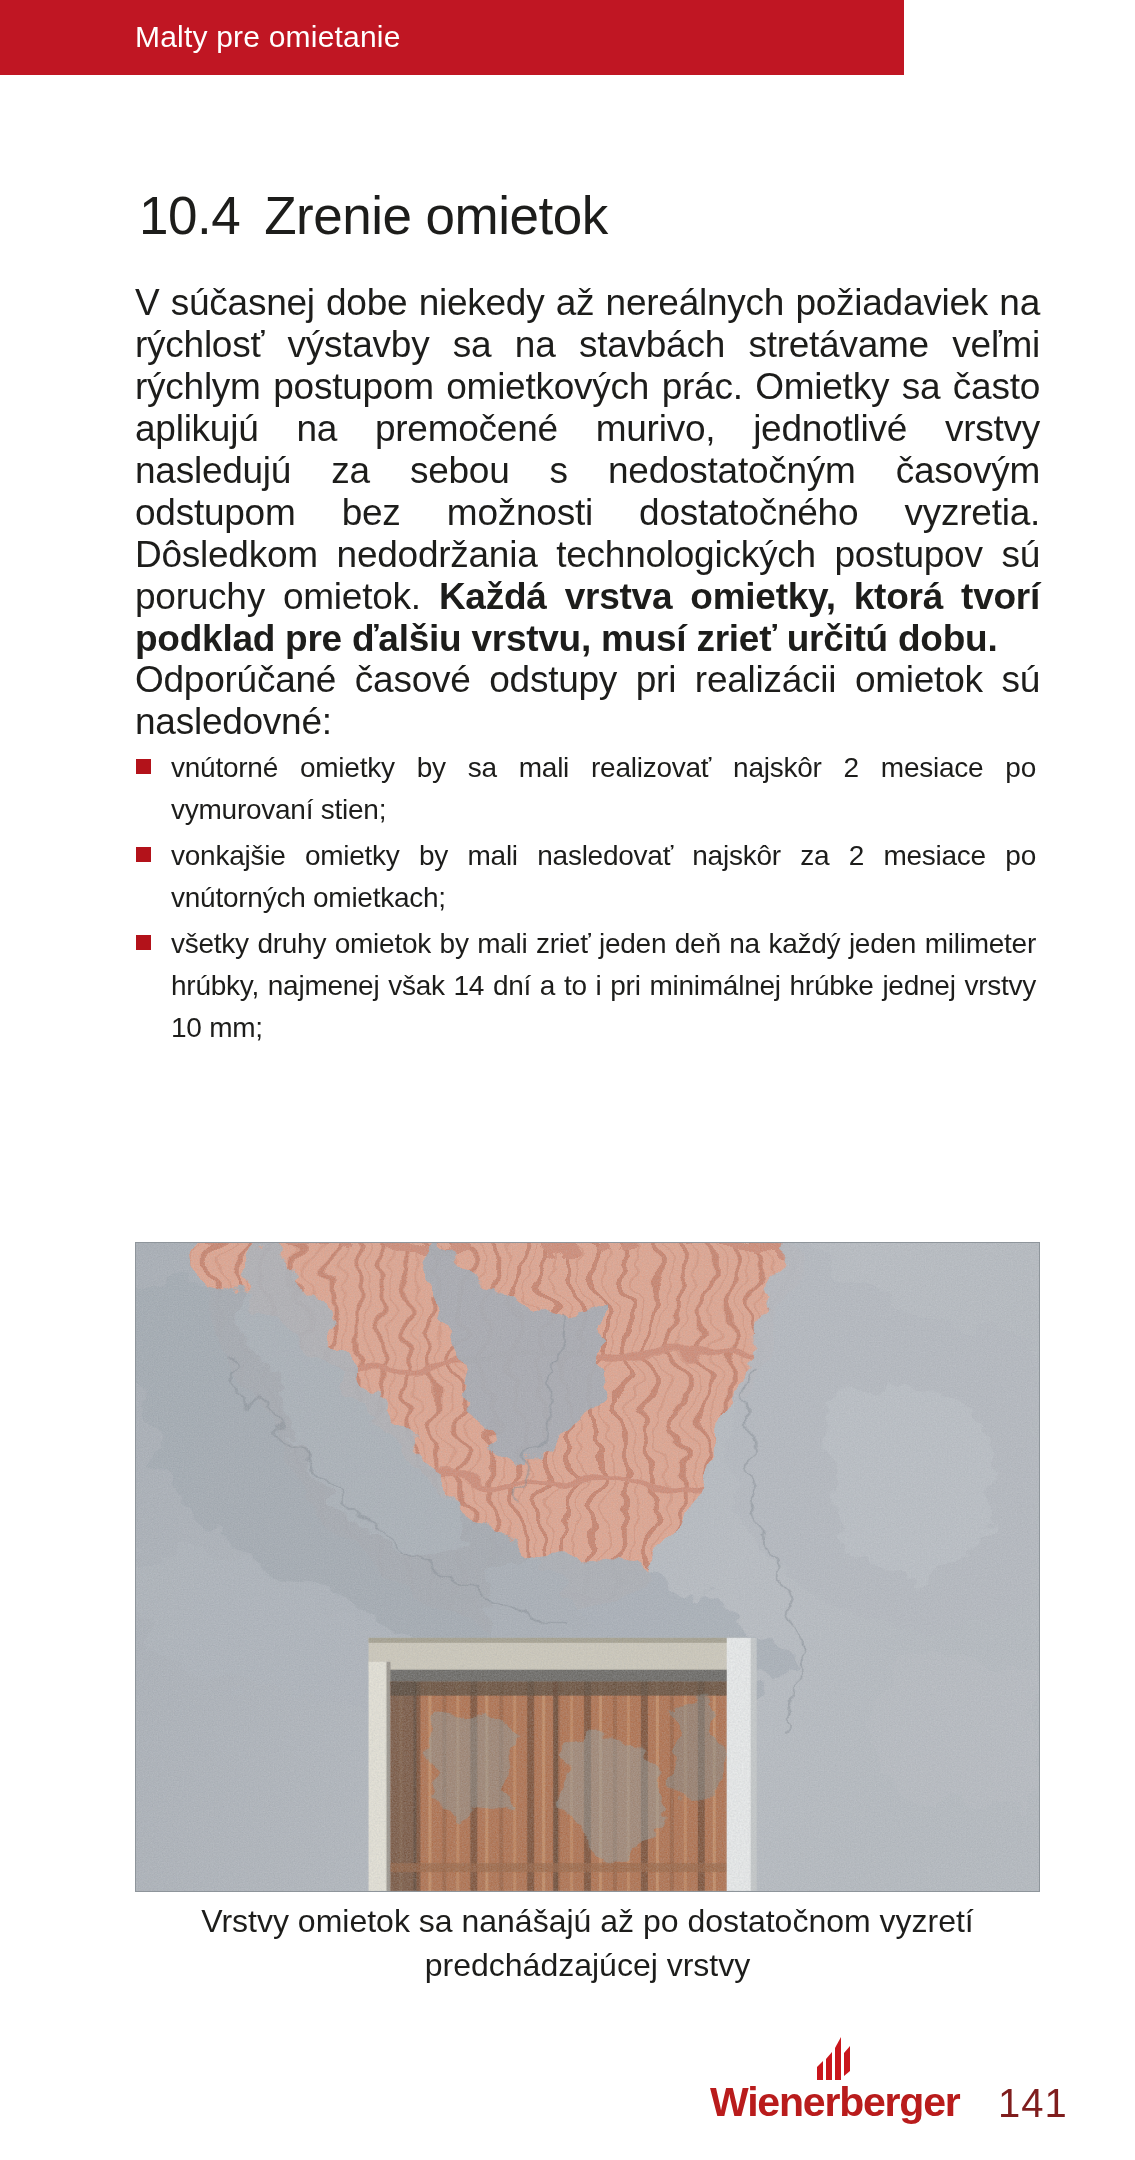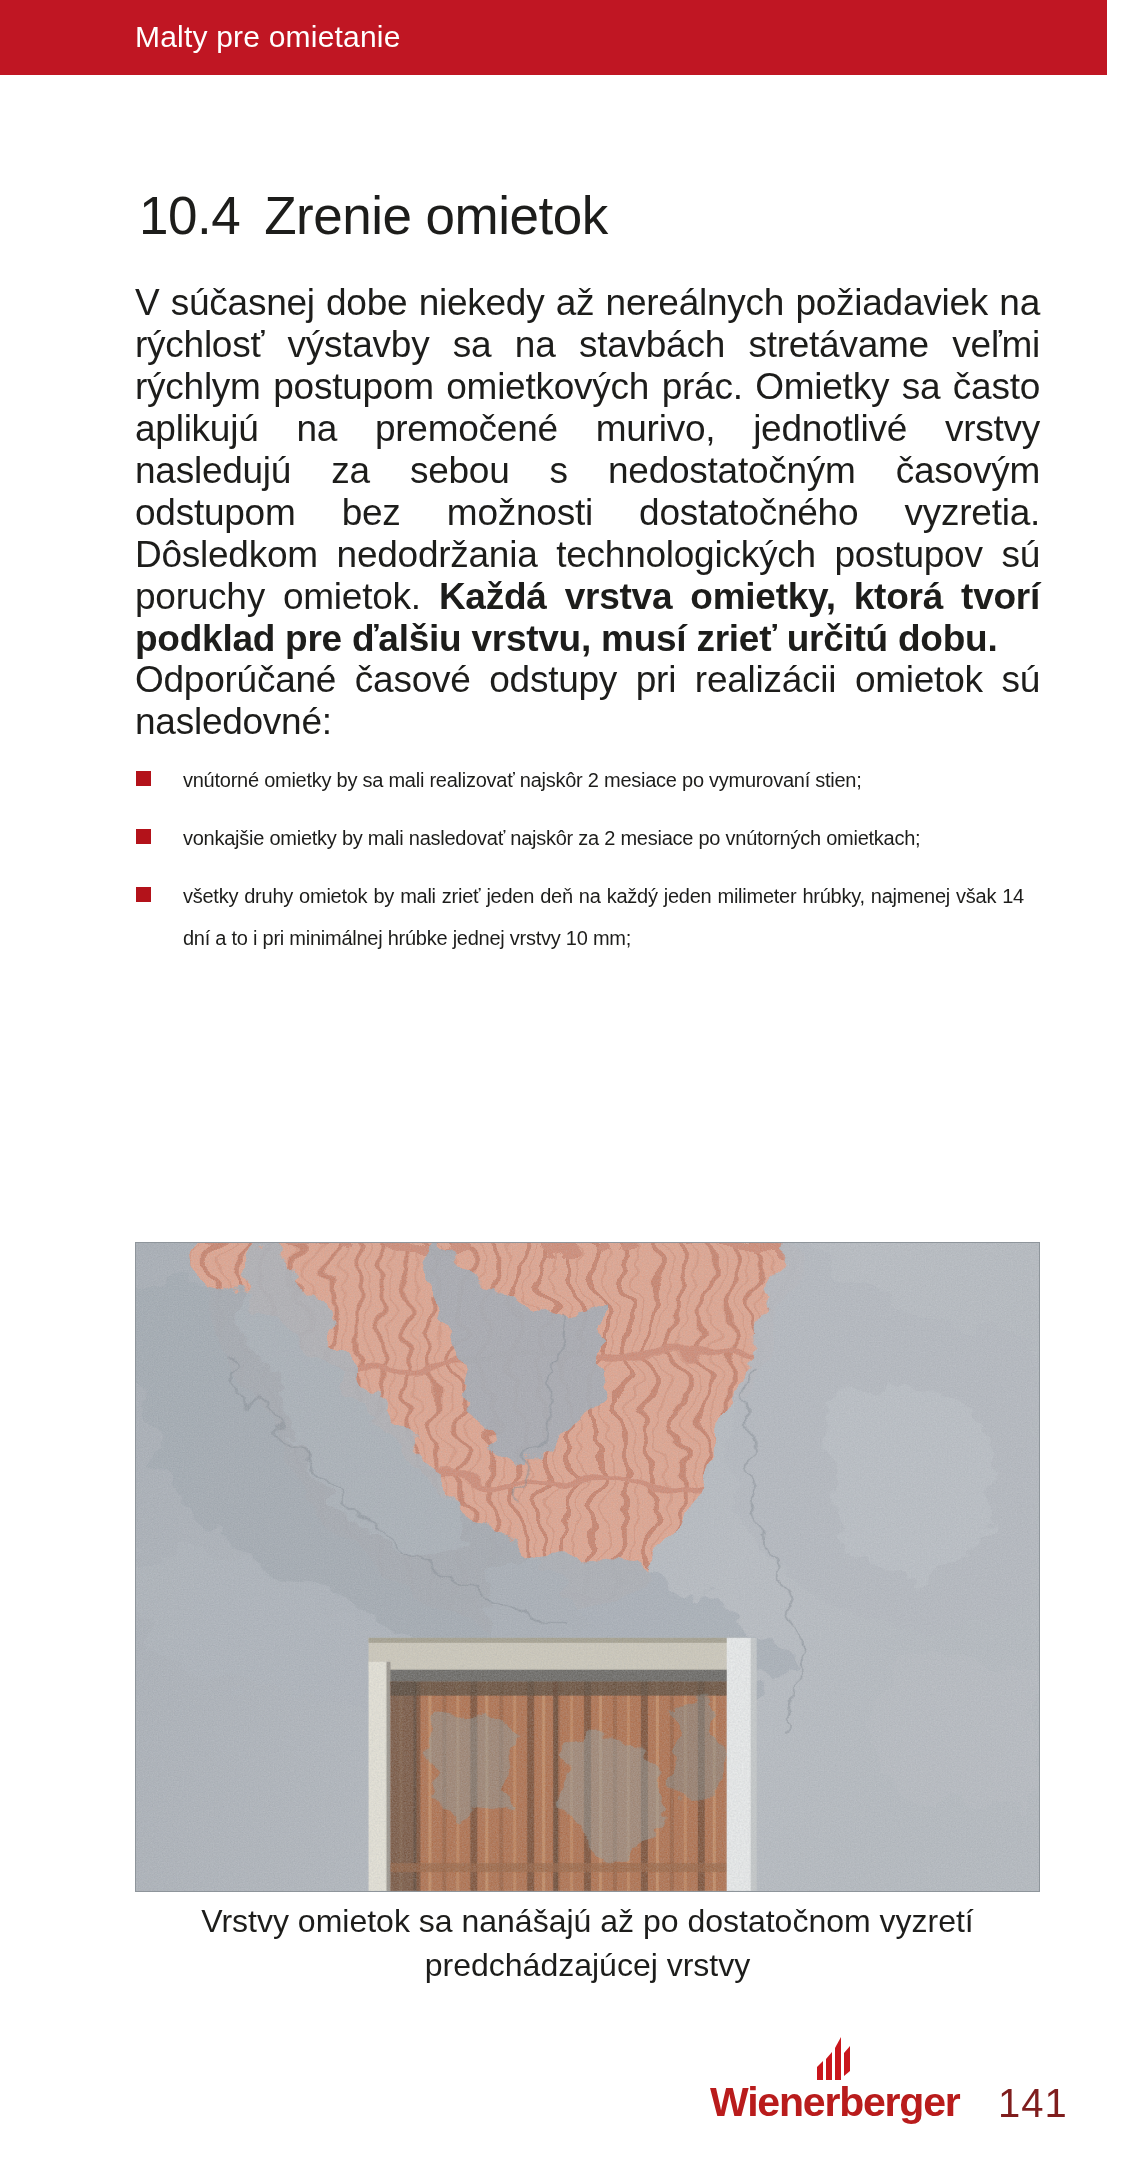--- a/index.html
+++ b/index.html
@@ -7,21 +7,21 @@
     --bullet-red:#b3121a;
     --logo-red:#c9161c;
     --text:#1d1d1b;
   }
   *{box-sizing:border-box;}
   html,body{margin:0;padding:0;background:#fff;}
   .page{
     position:relative;width:1135px;height:2160px;background:#fff;overflow:hidden;
     font-family:"Liberation Sans","DejaVu Sans",sans-serif;color:var(--text);
   }
-  .topbar{position:absolute;top:0;left:0;width:1107px;height:75px;background:var(--accent-red);}
+  .topbar{position:absolute;top:0;left:0;width:904px;height:75px;background:var(--accent-red);}
   .topbar-label{
     position:absolute;left:135px;top:50%;transform:translateY(-54%);
     font-size:30px;color:#ffffff;letter-spacing:.2px;white-space:nowrap;
   }
   .title{
     position:absolute;top:183px;left:135px;margin:4px;font-weight:400;
     font-size:53px;line-height:58px;letter-spacing:-.5px;color:var(--text);white-space:nowrap;
   }
   .title-num{margin-right:24px;}
   .body{
@@ -30,21 +30,21 @@
   }
   .body b{font-weight:700;}
   .para1{position:absolute;top:282px;left:135px;width:905px;}
   .para2{position:absolute;top:659px;left:135px;width:905px;}
   .bullets{position:absolute;top:743px;left:135px;width:905px;}
   .bullet-row{position:relative;padding-left:32px;min-height:42px;}
   .bullet-sq{
     position:absolute;left:1px;top:12px;width:15px;height:15px;
     background:var(--bullet-red);display:inline-block;
   }
-  .bullet-text{margin:16px;font-size:20px;line-height:42px;letter-spacing:-.25px;text-align:justify;}
+  .bullet-text{margin:4px;font-size:28px;line-height:42px;letter-spacing:-.25px;text-align:justify;}
   .bullet-text b{font-weight:700;}
   .photo{
     position:absolute;top:1242px;left:135px;width:905px;height:650px;
     border:1px solid #8e959b;overflow:hidden;background:#aab0b7;
   }
   .photo svg{display:block;width:100%;height:100%;}
   .caption{
     position:absolute;top:1899px;left:135px;width:905px;margin:0;
     font-size:32px;line-height:44px;text-align:center;color:var(--text);
   }

